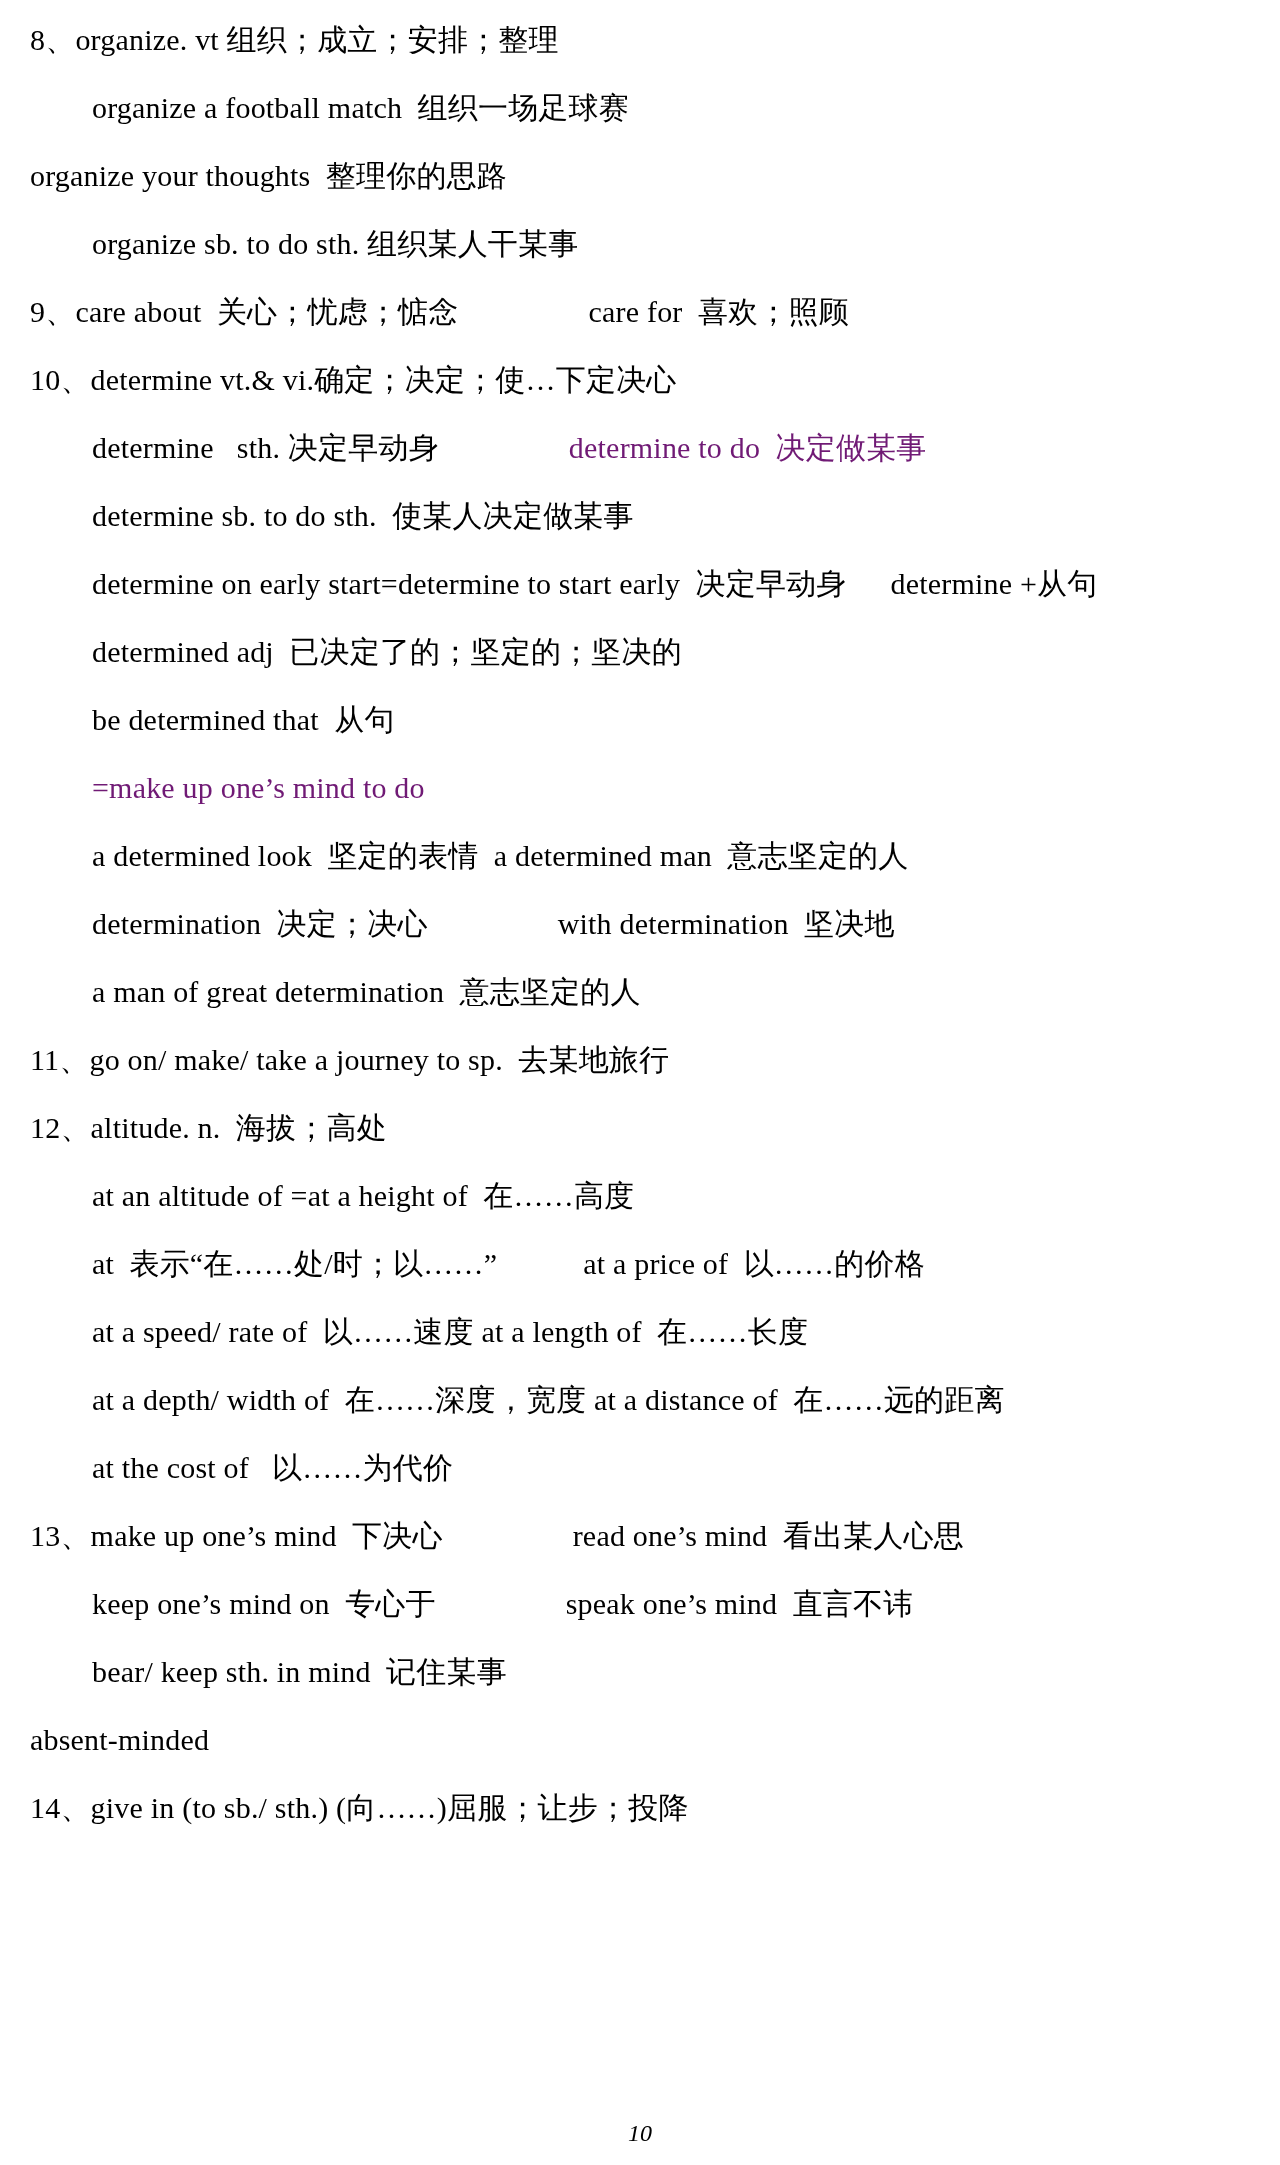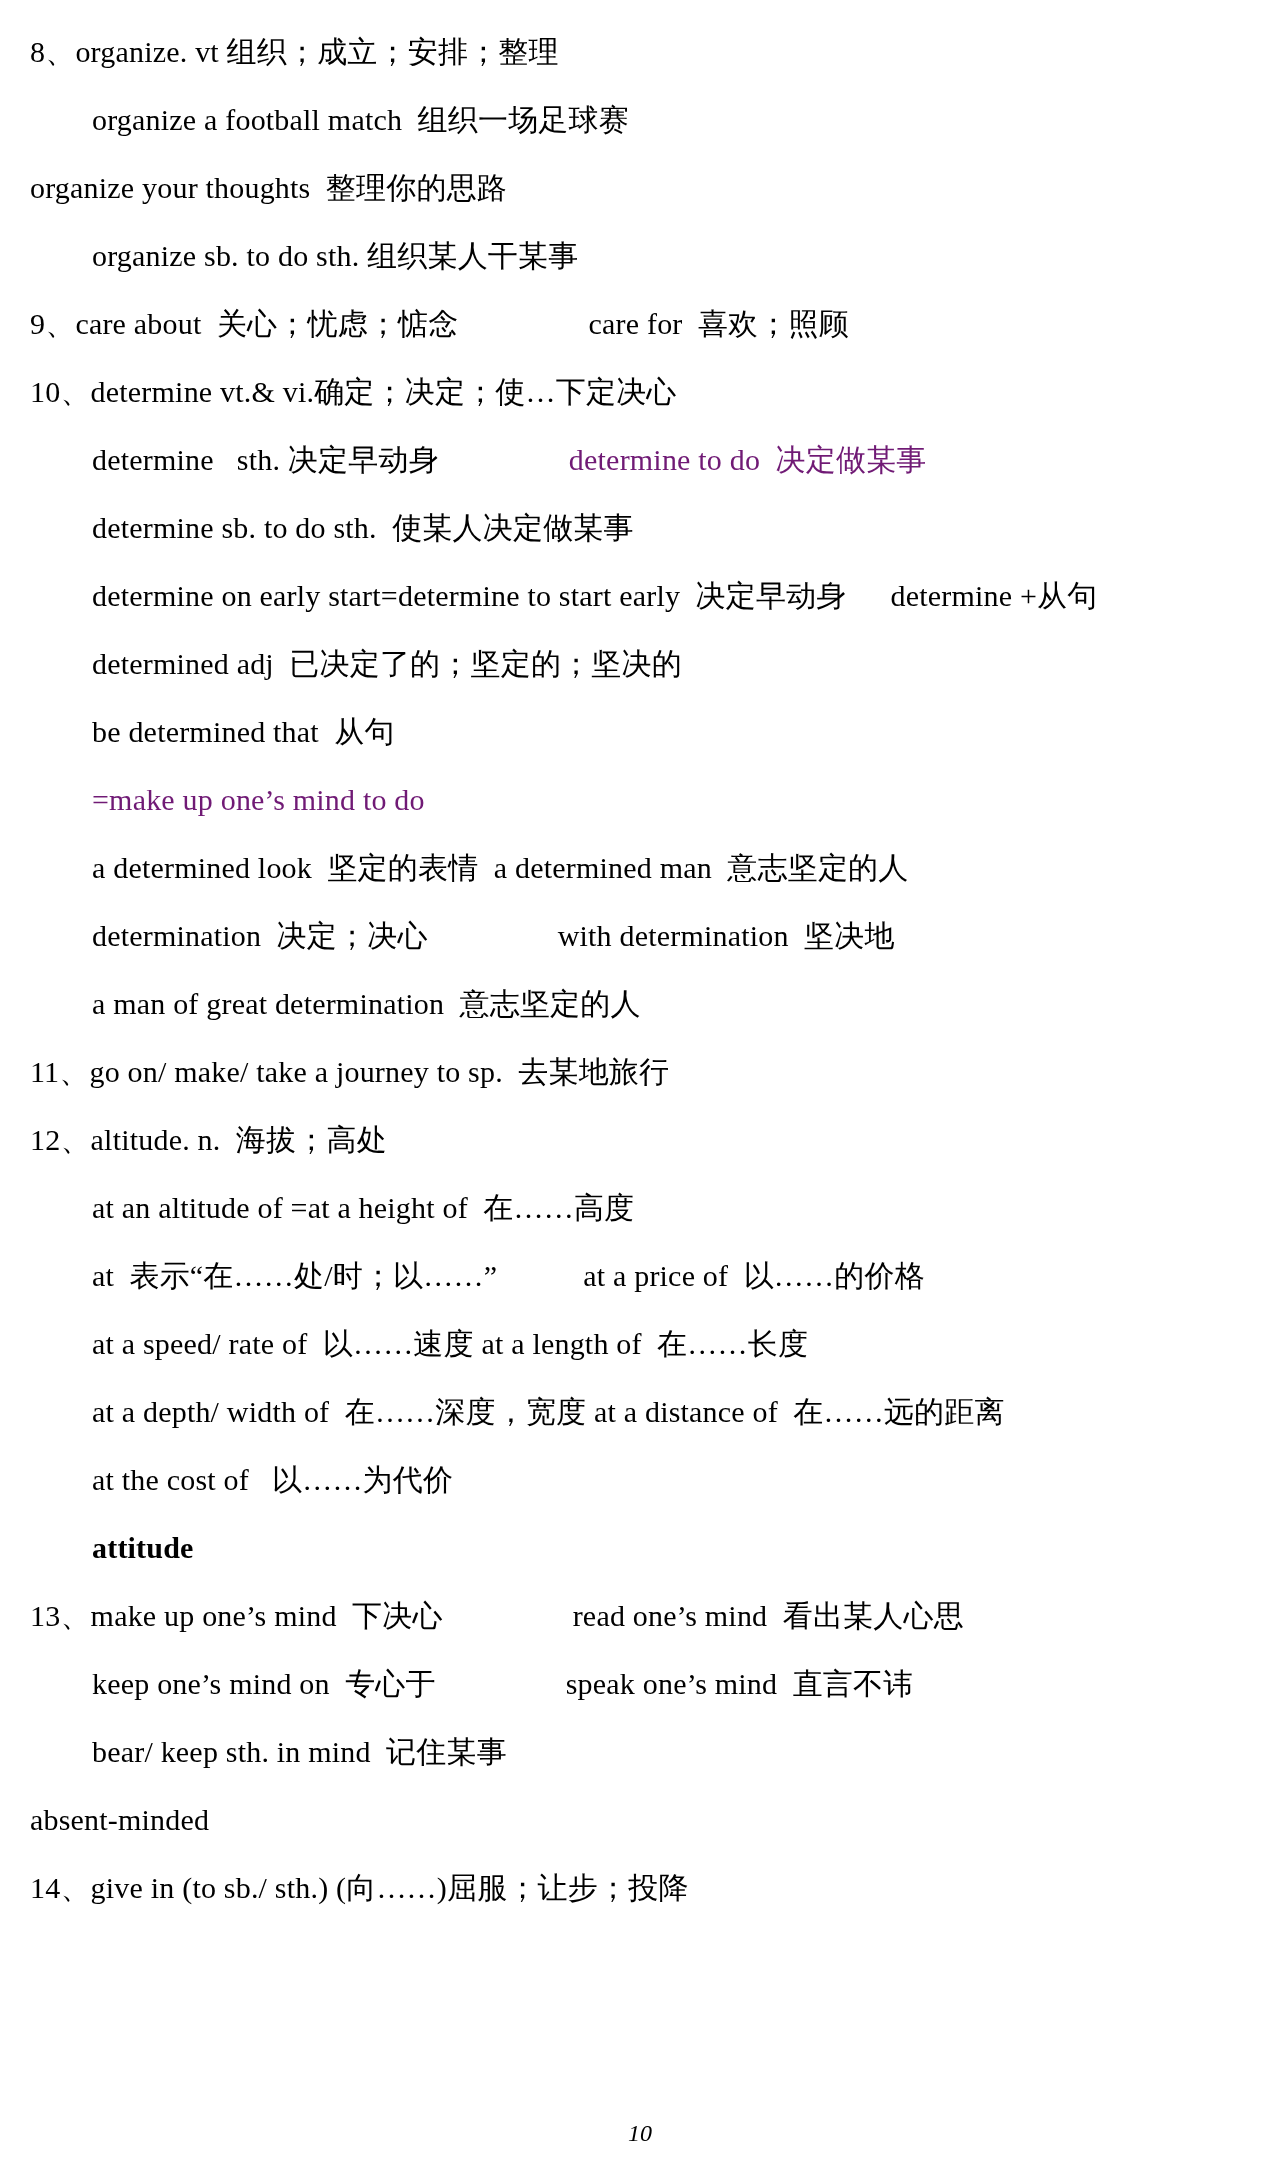--- a/index.html
+++ b/index.html
@@ -11,21 +11,21 @@
     width: 1280px;
     min-height: 2165px;
     font-family: "Liberation Serif", serif;
     color: #000000;
     position: relative;
   }
   .page {
     width: 1280px;
     min-height: 2165px;
     box-sizing: border-box;
-    padding: 18px 40px 0 30px;
+    padding: 6px 40px 0 30px;
     position: relative;
   }
   .line {
     font-size: 30px;
     line-height: 68px;
     white-space: pre-wrap;
     letter-spacing: 0.2px;
   }
   .ind0 { margin-left: 0px; }
   .ind1 { margin-left: 62px; }
@@ -88,21 +88,20 @@
   <div class="line ind1"><span>at an altitude of =at a height of  在……高度</span></div>
 
   <div class="line ind1"><span>at  表示“在……处/时；以……”</span><span class="gap-md"></span><span>at a price of  以……的价格</span></div>
 
   <div class="line ind1"><span>at a speed/ rate of  以……速度 at a length of  在……长度</span></div>
 
   <div class="line ind1"><span>at a depth/ width of  在……深度，宽度 at a distance of  在……远的距离</span></div>
 
   <div class="line ind1"><span>at the cost of   以……为代价</span></div>
 
-  <div class="line ind1 bold"><span>attitude</span></div>
 
   <div class="line ind0"><span>13、make up one’s mind  下决心</span><span class="gap-lg"></span><span>read one’s mind  看出某人心思</span></div>
 
   <div class="line ind1"><span>keep one’s mind on  专心于</span><span class="gap-lg"></span><span>speak one’s mind  直言不讳</span></div>
 
   <div class="line ind1"><span>bear/ keep sth. in mind  记住某事</span></div>
 
   <div class="line ind0"><span>absent-minded</span></div>
 
   <div class="line ind0"><span>14、give in (to sb./ sth.) (向……)屈服；让步；投降</span></div>

